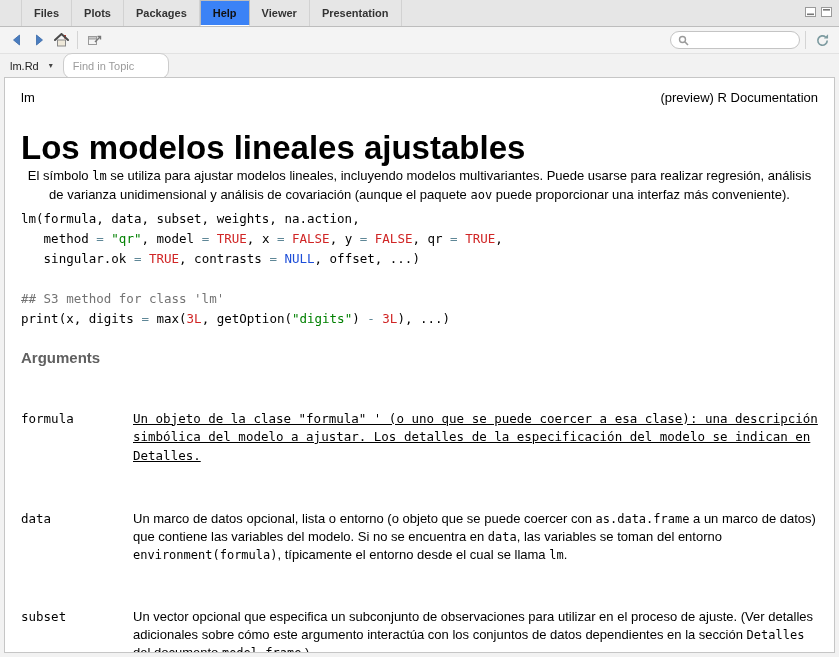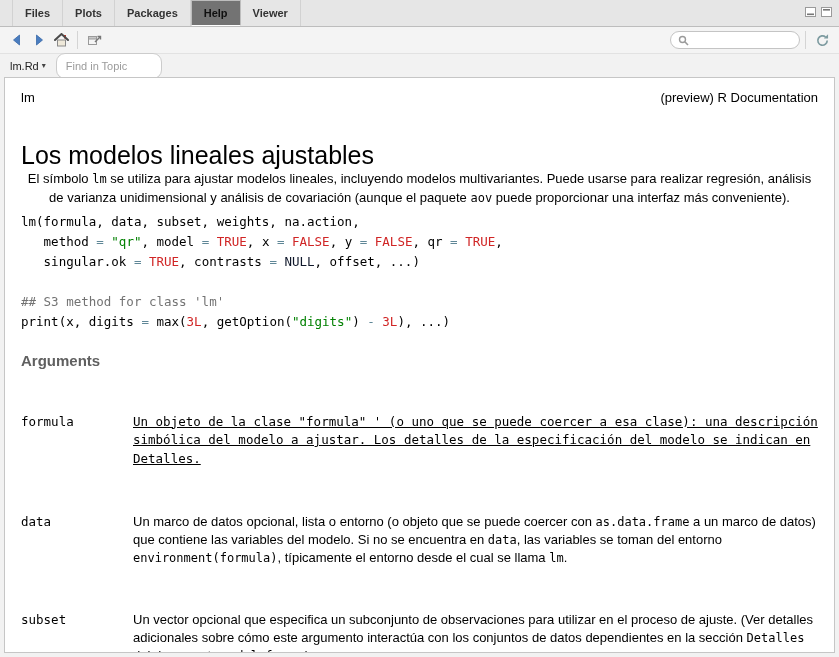--- a/index.html
+++ b/index.html
@@ -3,48 +3,48 @@
 <meta charset="utf-8">
 <style>
   * { box-sizing: border-box; }
   html,body { margin:0; padding:0; background:#ffffff; }
   body { width:839px; height:657px; overflow:hidden; font-family:"Liberation Sans", sans-serif; }
 
   .pane { width:839px; height:657px; background:#f2f2f2; display:flex; flex-direction:column; }
 
   
   .tabbar { height:27px; background:#e6e6e6; border-bottom:1px solid #bdbdbd; display:flex; align-items:flex-end; position:relative; }
-  .tabs { display:flex; height:100%; padding-left:12px; }
+  .tabs { display:flex; height:100%; padding-left:21px; }
   .tab { height:100%; display:flex; align-items:center; padding:0 12px; font-size:11px; font-weight:bold; color:#333;
          border-right:1px solid #d2d2d2; cursor:default; }
   .tab:first-child { border-left:1px solid #d2d2d2; }
-  .tab.active { background:#737373; border:1px solid #bdbdbd; border-bottom:1px solid #fff; margin-bottom:-1px; color:#111; }
+  .tab.active { background:#3b82f6; border:1px solid #bdbdbd; border-bottom:1px solid #fff; margin-bottom:-1px; color:#111; }
   .window-controls { position:absolute; right:7px; top:7px; display:flex; gap:5px; }
   .winbtn { display:inline-flex; }
 
   
   .toolbar { height:27px; background:#f4f4f4; border-bottom:1px solid #e2e2e2; display:flex; align-items:center; padding:0 6px; }
   .tbtn { width:22px; height:20px; display:inline-flex; align-items:center; justify-content:center; border-radius:3px; }
   .tsep { width:1px; height:18px; background:#d4d4d4; margin:0 5px; }
   .spacer { flex:1; }
   .searchbox { width:130px; height:18px; background:#fff; border:1px solid #c4c4c4; border-radius:9px; display:flex; align-items:center; padding:0 7px; gap:4px; }
   .searchbox input { border:none; outline:none; flex:1; min-width:0; font-size:11px; font-family:"Liberation Sans", sans-serif; background:transparent; color:#333; }
 
   
   .topicbar { height:23px; background:#f2f2f2; display:flex; align-items:center; padding:0 10px; gap:10px; }
-  .topic { font-size:11px; color:#222; display:flex; align-items:center; gap:3px; cursor:default; }
+  .topic { font-size:11px; color:#222; display:flex; align-items:center; gap:10px; cursor:default; }
   .caret { font-size:8px; color:#444; line-height:1; }
   .findinput { width:106px; height:17px; border:1px solid #cccccc; border-radius:9px; background:#fff; padding:12px 9px; font-size:11px; font-family:"Liberation Sans", sans-serif; color:#333; outline:none; }
   .findinput::placeholder { color:#9b9b9b; }
   .searchbox input::placeholder { color:#9b9b9b; }
 
   
   .content { flex:1; margin:0 4px 4px 4px; border:1px solid #c6c6c6; background:#fff; overflow:hidden; padding:8px 16px 0 16px; color:#000; }
   .meta { display:flex; justify-content:space-between; font-size:13px; margin-top:4px; }
-  h1.doc-title { font-size:25px; font-weight:400; margin:36px 0 0 0; color:#000; }
+  h1.doc-title { font-size:33px; font-weight:700; margin:24px 0 0 0; color:#000; }
   h2.section { font-size:15px; font-weight:700; color:#606060; margin:20px 0 9px 0; }
   .para { font-size:13px; line-height:1.45; margin:0;text-align:center; }
   .inline-code { font-family:"DejaVu Sans Mono", monospace; font-size:12px; }
 
   .codeblock { font-family:"DejaVu Sans Mono", monospace; font-size:12.5px; line-height:1.6; margin:4px 0 8px 0; }
   .code-line { white-space:pre; }
 
   .args { margin-top:13px; }
   .arg-row { display:grid; grid-template-columns:104px 1fr; column-gap:8px; margin-bottom:13px;margin-top:44px; }
   .arg-name { font-family:"DejaVu Sans Mono", monospace; font-size:12.5px; padding-top:1px; }
@@ -56,20 +56,21 @@
 
 <div class="pane">
 
   <div class="tabbar">
     <div class="tabs">
         <div class="tab">Files</div>
         <div class="tab">Plots</div>
         <div class="tab">Packages</div>
         <div class="tab active">Help</div>
         <div class="tab">Viewer</div>
+        <div class="tab">Presentation</div>
       </div>
     <div class="window-controls">
       <span class="winbtn">
         <svg width="11" height="10" viewBox="0 0 11 10">
             <rect x="0.5" y="0.5" width="10" height="9" fill="#ffffff" stroke="#9a9a9a"></rect>
             <rect x="2" y="6.5" width="7" height="1.6" fill="#777777"></rect>
           </svg>
       </span>
       <span class="winbtn">
         <svg width="11" height="10" viewBox="0 0 11 10">
@@ -140,21 +141,21 @@
       <span>(preview) R Documentation</span>
     </div>
 
     <h1 class="doc-title">Los modelos lineales ajustables</h1>
 
     <p class="para"><span>El símbolo </span><span class="inline-code">lm</span><span> se utiliza para ajustar modelos lineales, incluyendo modelos multivariantes. Puede usarse para realizar regresión, análisis de varianza unidimensional y análisis de covariación (aunque el paquete </span><span class="inline-code">aov</span><span> puede proporcionar una interfaz más conveniente).</span></p>
 
     <div class="codeblock">
         <div class="code-line"><span>lm(formula, data, subset, weights, na.action,</span></div>
         <div class="code-line"><span>   method </span><span style="color: rgb(95, 135, 151);">=</span><span> </span><span style="color: rgb(0, 128, 0);">"qr"</span><span>, model </span><span style="color: rgb(95, 135, 151);">=</span><span> </span><span style="color: rgb(208, 37, 37);">TRUE</span><span>, x </span><span style="color: rgb(95, 135, 151);">=</span><span> </span><span style="color: rgb(208, 37, 37);">FALSE</span><span>, y </span><span style="color: rgb(95, 135, 151);">=</span><span> </span><span style="color: rgb(208, 37, 37);">FALSE</span><span>, qr </span><span style="color: rgb(95, 135, 151);">=</span><span> </span><span style="color: rgb(208, 37, 37);">TRUE</span><span>,</span></div>
-        <div class="code-line"><span>   singular.ok </span><span style="color: rgb(95, 135, 151);">=</span><span> </span><span style="color: rgb(208, 37, 37);">TRUE</span><span>, contrasts </span><span style="color: rgb(95, 135, 151);">=</span><span> </span><span style="color: #0f172a;">NULL</span><span>, offset, ...)</span></div>
+        <div class="code-line"><span>   singular.ok </span><span style="color: rgb(95, 135, 151);">=</span><span> </span><span style="color: rgb(208, 37, 37);">TRUE</span><span>, contrasts </span><span style="color: rgb(95, 135, 151);">=</span><span> </span><span style="color: #1d4ed8;">NULL</span><span>, offset, ...)</span></div>
         <div class="code-line"> </div>
         <div class="code-line"><span style="color: #737373;">## S3 method for class 'lm'</span></div>
         <div class="code-line"><span>print(x, digits </span><span style="color: rgb(95, 135, 151);">=</span><span> max(</span><span style="color: rgb(208, 37, 37);">3L</span><span>, getOption(</span><span style="color: rgb(0, 128, 0);">"digits"</span><span>) </span><span style="color: rgb(95, 135, 151);">-</span><span> </span><span style="color: rgb(208, 37, 37);">3L</span><span>), ...)</span></div>
       </div>
 
     <h2 class="section">Arguments</h2>
     <div class="args">
         <div class="arg-row">
           <div class="arg-name">formula</div>
           <div class="arg-desc mono-desc"><span>Un objeto de la clase "formula" ' (o uno que se puede coercer a esa clase): una descripción simbólica del modelo a ajustar. Los detalles de la especificación del modelo se indican en Detalles.</span></div>

